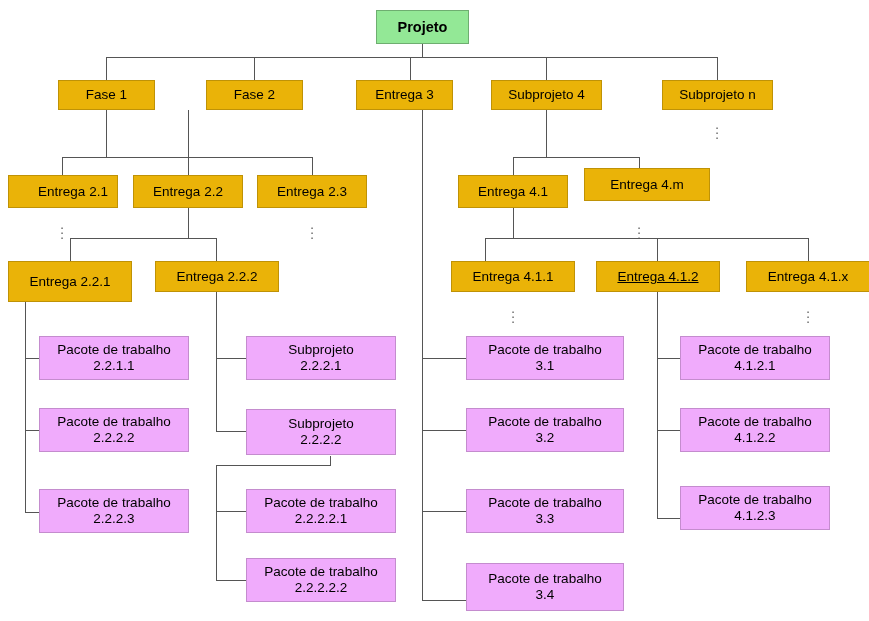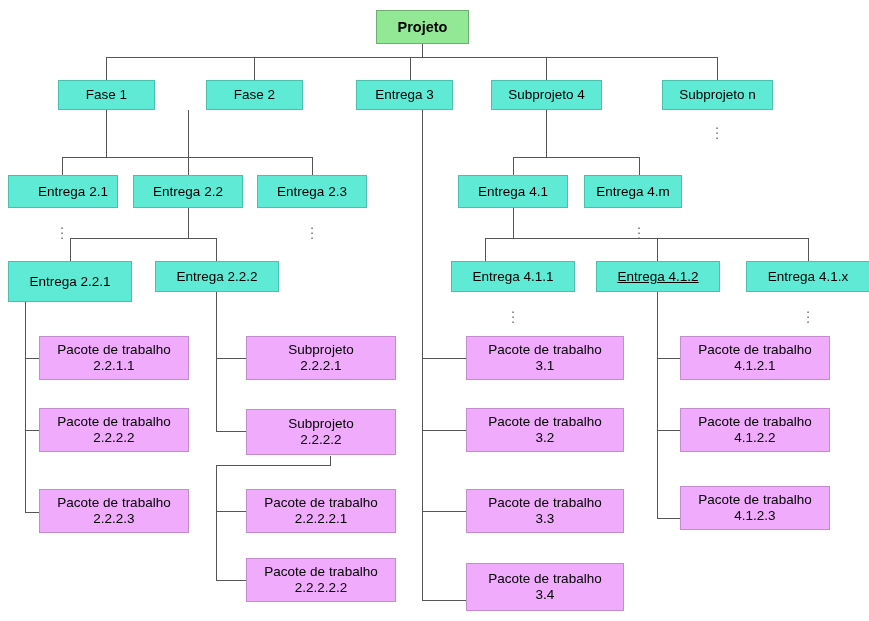--- a/index.html
+++ b/index.html
@@ -31,21 +31,21 @@
     border: 1px solid rgba(0,0,0,0.18);
     z-index: 2;
   }
   .node.root {
     background: #93e896;
     font-weight: bold;
     font-size: 14.5px;
     border-color: rgba(0,0,0,0.25);
   }
   .node.level1, .node.level2, .node.level3 {
-    background: #5eead4;
+    background: #eab308;
   }
   .node.leaf {
     background: #f0abfc;
   }
   .line {
     position: absolute;
     background: #555555;
     z-index: 1;
   }
   .line.h { height: 1px; }
@@ -164,21 +164,21 @@
   <div class="node level1" style="left:58px; top:80px; width:97px; height:30px;">Fase 1</div>
   <div class="node level1" style="left:206px; top:80px; width:97px; height:30px;">Fase 2</div>
   <div class="node level1" style="left:356px; top:80px; width:97px; height:30px;">Entrega 3</div>
   <div class="node level1" style="left:491px; top:80px; width:111px; height:30px;">Subprojeto 4</div>
   <div class="node level1" style="left:662px; top:80px; width:111px; height:30px;">Subprojeto n</div>
 
   <div class="node level2" style="left:8px; top:175px; width:110px; height:33px;padding-left:20px;">Entrega 2.1</div>
   <div class="node level2" style="left:133px; top:175px; width:110px; height:33px;">Entrega 2.2</div>
   <div class="node level2" style="left:257px; top:175px; width:110px; height:33px;">Entrega 2.3</div>
   <div class="node level2" style="left:458px; top:175px; width:110px; height:33px;">Entrega 4.1</div>
-  <div class="node level2" style="left:584px; top:175px; width:98px; height:33px;">Entrega 4.m</div>
+  <div class="node level2" style="left:584px; top:168px; width:126px; height:33px;">Entrega 4.m</div>
 
   <div class="node level3" style="left:8px; top:261px; width:124px; height:41px;">Entrega 2.2.1</div>
   <div class="node level3" style="left:155px; top:261px; width:124px; height:31px;">Entrega 2.2.2</div>
   <div class="node level3" style="left:451px; top:261px; width:124px; height:31px;">Entrega 4.1.1</div>
   <div class="node level3" style="left:596px; top:261px; width:124px; height:31px;text-decoration:underline;">Entrega 4.1.2</div>
   <div class="node level3" style="left:746px; top:261px; width:124px; height:31px;">Entrega 4.1.x</div>
 
   <div class="node leaf" style="left:39px; top:336px; width:150px; height:44px;">Pacote de trabalho
 2.2.1.1</div>
   <div class="node leaf" style="left:39px; top:408px; width:150px; height:44px;">Pacote de trabalho

